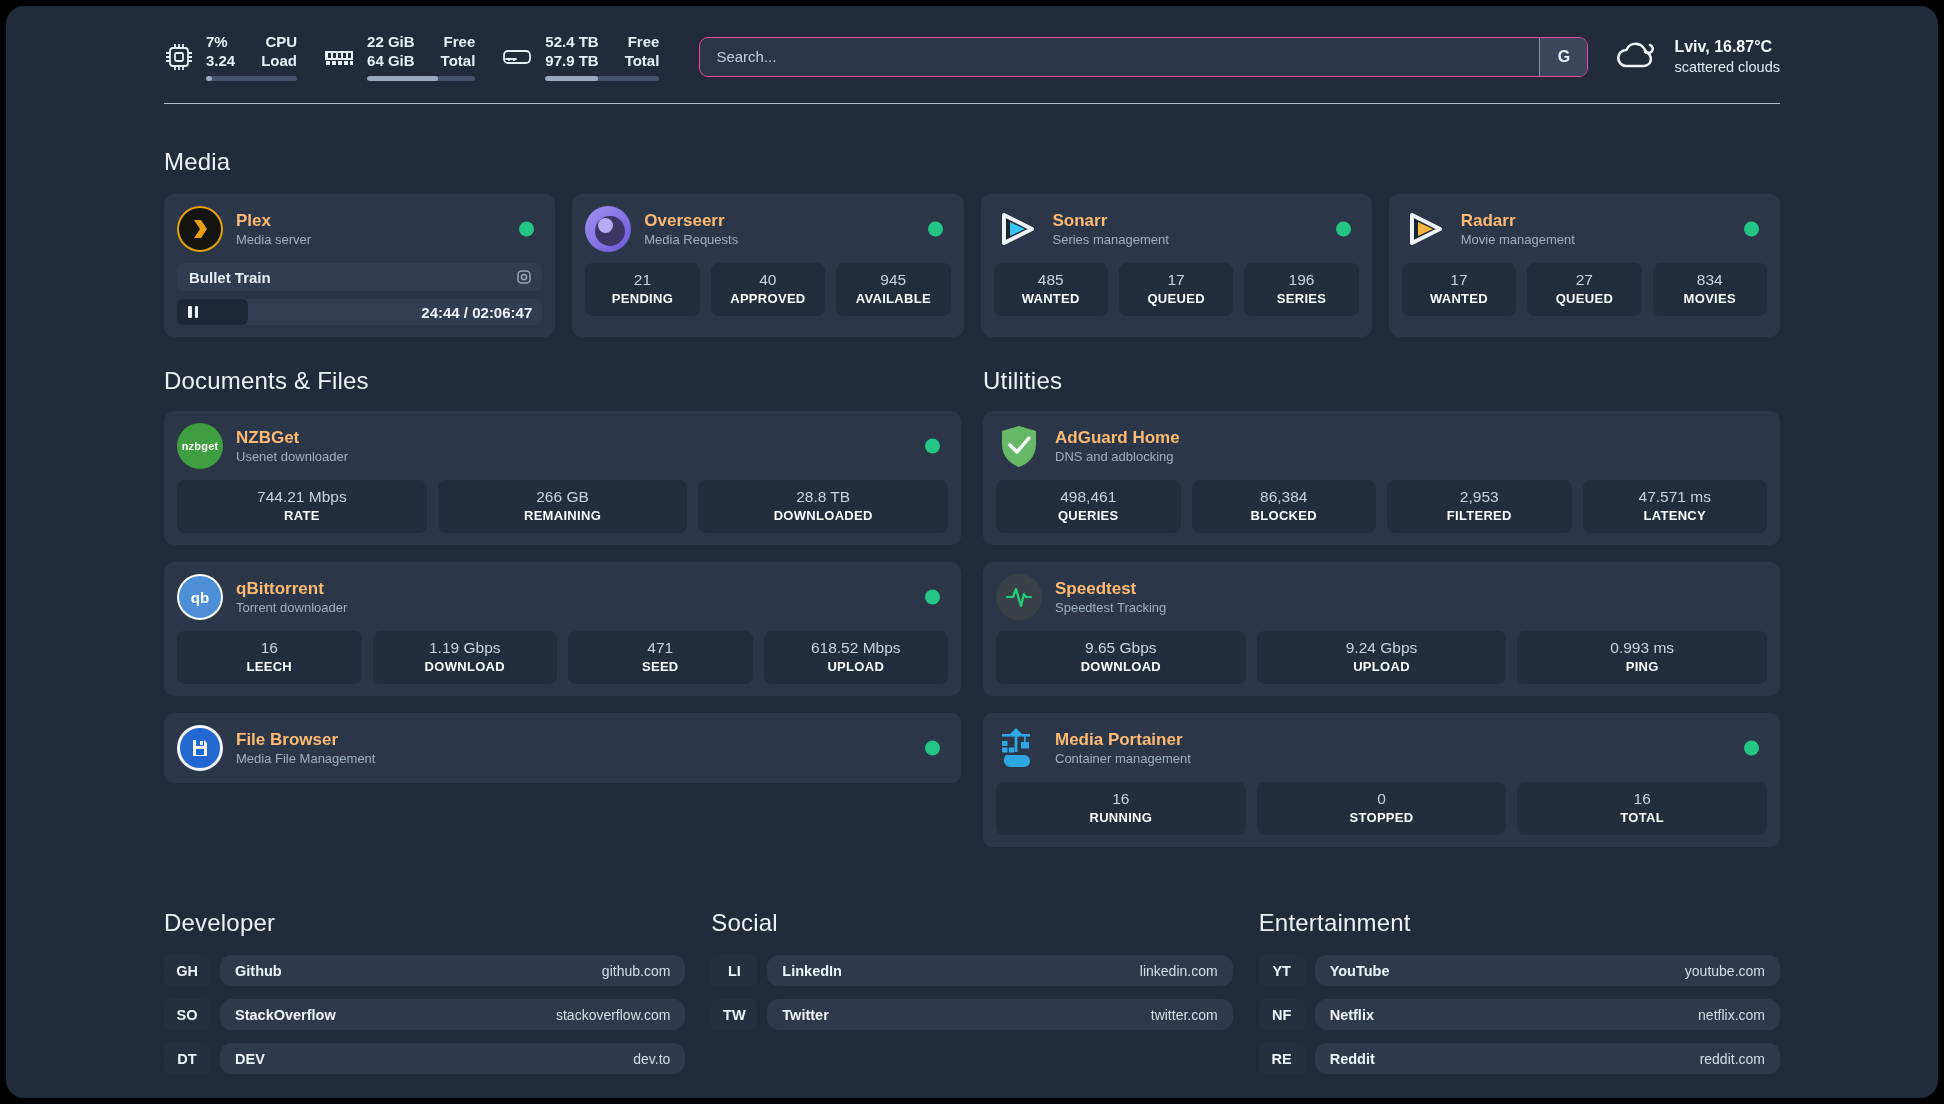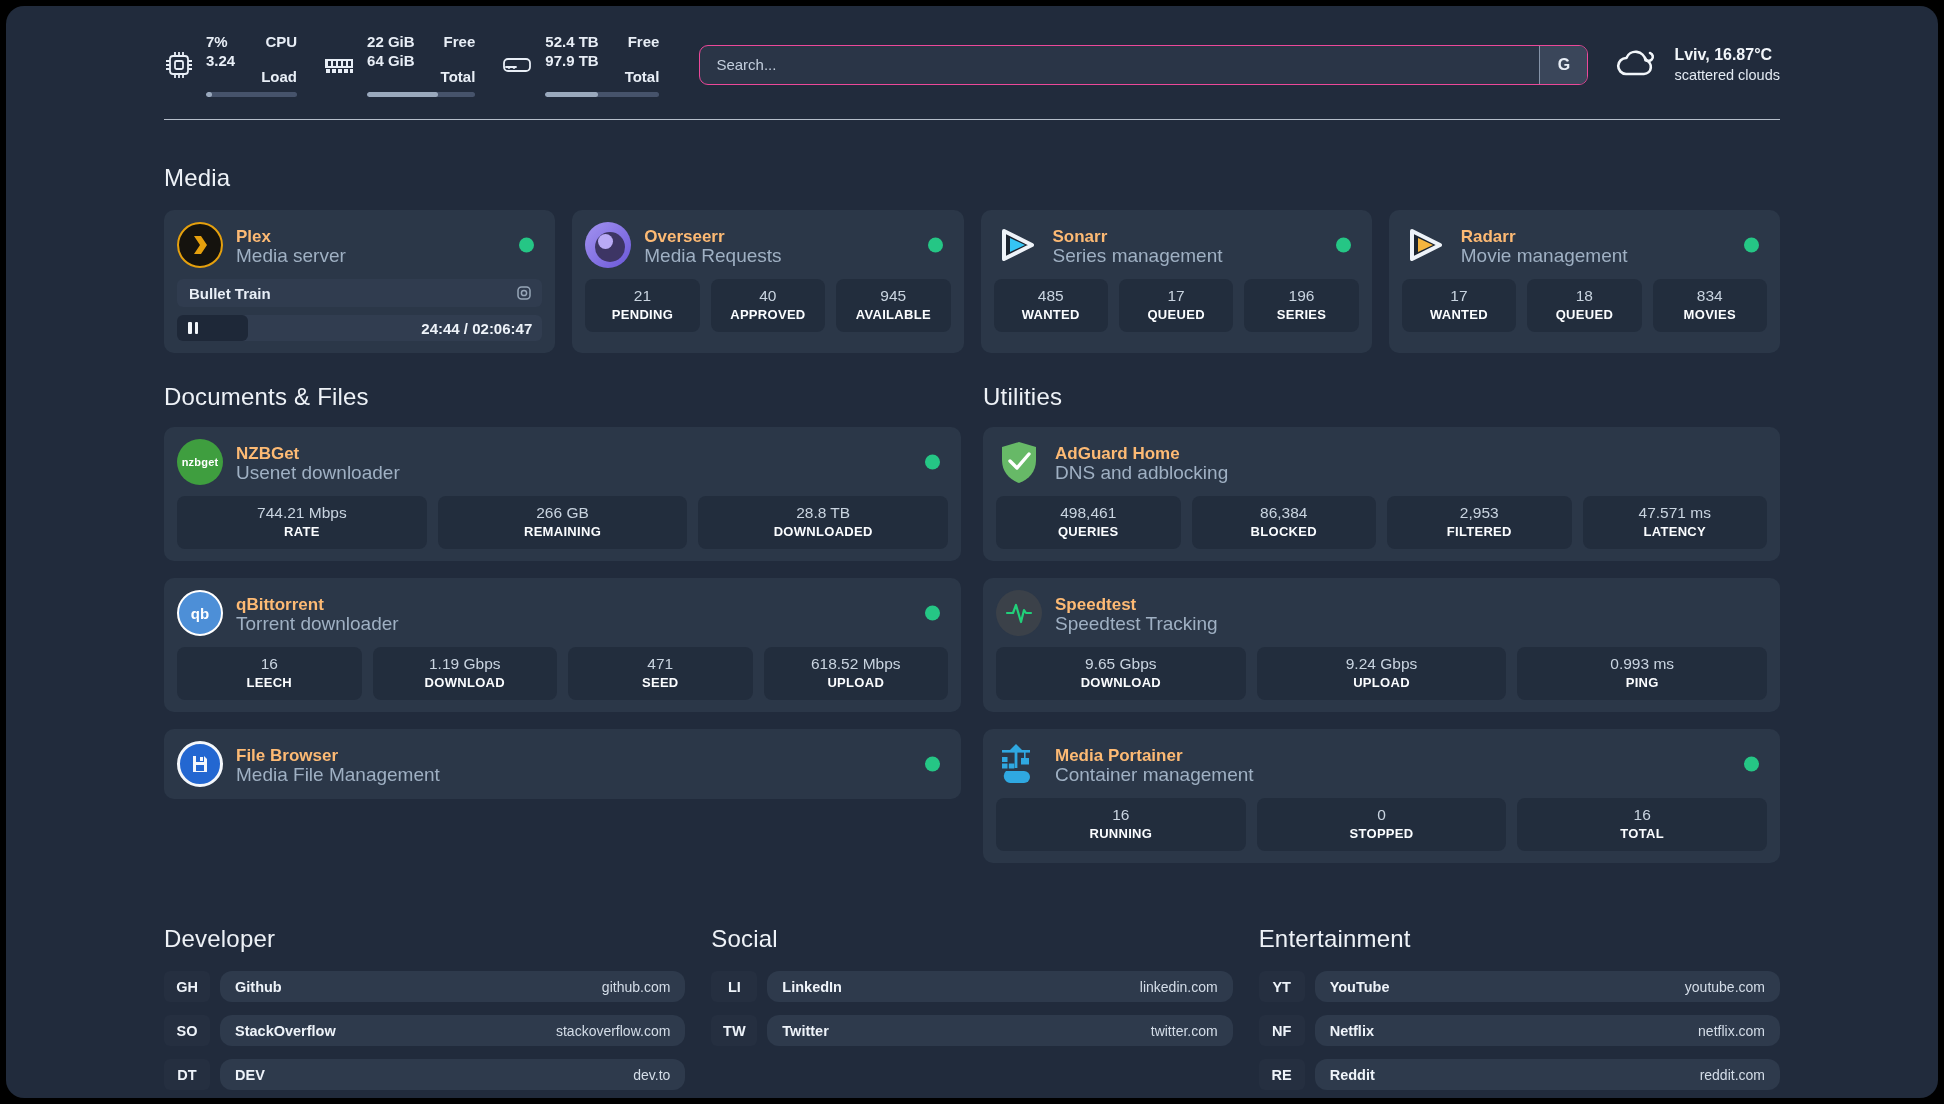--- a/index.html
+++ b/index.html
@@ -7,21 +7,21 @@
   .window { position:absolute; inset:6px; background:#212b3c; border-radius:18px; overflow:hidden; }
   .content { width:1616px; margin:0 auto; }
 
   
   .topbar { display:flex; align-items:center; margin-top:26px; }
   .stat-group { display:flex; align-items:center; gap:12px; margin-right:26px; }
   .stat-icon { color:#e8eef6; display:flex; align-items:center; }
   .stat-body { display:flex; flex-direction:column; }
   .stat-text { display:flex; gap:26px; }
   .stat-col { display:flex; flex-direction:column; font-size:15px; font-weight:700; color:#e8eef6; line-height:19px; }
-  .stat-col.right { text-align:right;gap:16px; }
+  .stat-col.right { text-align:right; }
   .progress-track { margin-top:6px; height:5px; border-radius:3px; background:#46536b; overflow:hidden; }
   .progress-fill { height:100%; border-radius:3px; background:#9aa9bd; }
 
   .searchbar { flex:1; display:flex; align-items:stretch; height:40px; margin:0 26px 0 14px;
                background:#2a3547; border:1px solid #ec4899; border-radius:9px; overflow:hidden; }
   .searchbar input { flex:1; background:transparent; border:none; outline:none; color:#dfe7f0;
                      font-size:15px; padding:0 16px; font-family:inherit; }
   .searchbar input::placeholder { color:#c3cedd; }
   .search-engine { width:48px; display:flex; align-items:center; justify-content:center;
                    background:#3a465a; border-left:1px solid #8593a8; color:#e8eef6; font-size:16px; font-weight:600; cursor:pointer; }
@@ -34,21 +34,21 @@
   .divider { margin-top:22px; height:1px; background:#cfd8e3; opacity:.85; }
 
   
   .section-heading { font-size:24px; font-weight:500; color:#eef2f7; letter-spacing:.2px; }
   .media-heading { margin-top:44px; margin-bottom:18px; }
 
   .media-grid { display:grid; grid-template-columns:repeat(4,1fr); gap:17px; }
   .card { background:#2b3748; border-radius:10px; padding:12px 13px; }
   .card-header { position:relative; display:flex; align-items:center; gap:13px; cursor:pointer; }
   .app-title { font-size:17px; font-weight:700; color:#fdba74; line-height:21px; }
-  .app-desc { font-size:19px; color:#9fb0c3; line-height:18px; }
+  .app-desc { font-size:13px; color:#9fb0c3; line-height:18px; }
   .status-dot { position:absolute; right:8px; top:50%; transform:translateY(-50%); width:15px; height:15px; border-radius:50%; }
 
   .stats-row { display:flex; gap:11px; margin-top:11px; }
   .stat-tile { flex:1; background:#222d3d; border-radius:8px; text-align:center; padding:7px 4px 8px; }
   .stat-value { font-size:15.5px; color:#c9d4e0; line-height:20px; }
   .stat-label { font-size:13px; font-weight:700; color:#fbfdff; letter-spacing:.3px; line-height:18px; }
 
   
   .player-row { margin-top:11px; height:28px; background:#303c4f; border-radius:6px;
                 display:flex; align-items:center; justify-content:space-between; padding:0 10px 0 12px; }
@@ -310,21 +310,21 @@
           <div class="app-desc">Movie management</div>
         </div>
         <span class="status-dot" style="background: rgb(37, 198, 133);"></span>
       </div>
       <div class="stats-row">
         <div class="stat-tile">
           <div class="stat-value">17</div>
               <div class="stat-label">WANTED</div>
         </div>
         <div class="stat-tile">
-          <div class="stat-value">18</div>
+          <div class="stat-value">27</div>
               <div class="stat-label">QUEUED</div>
         </div>
         <div class="stat-tile">
           <div class="stat-value">834</div>
               <div class="stat-label">MOVIES</div>
         </div>
       </div>
     </div>
   </div>
 

